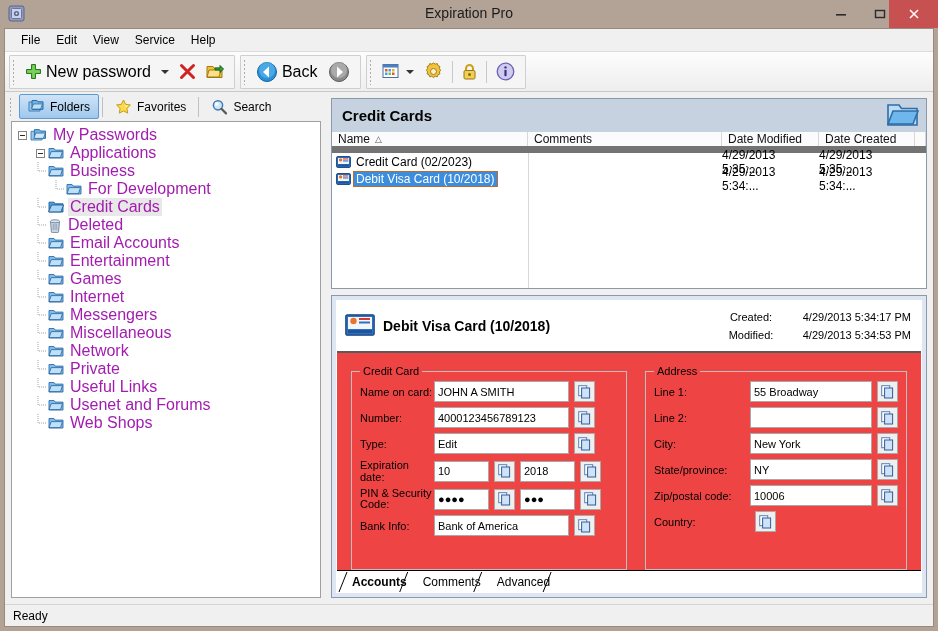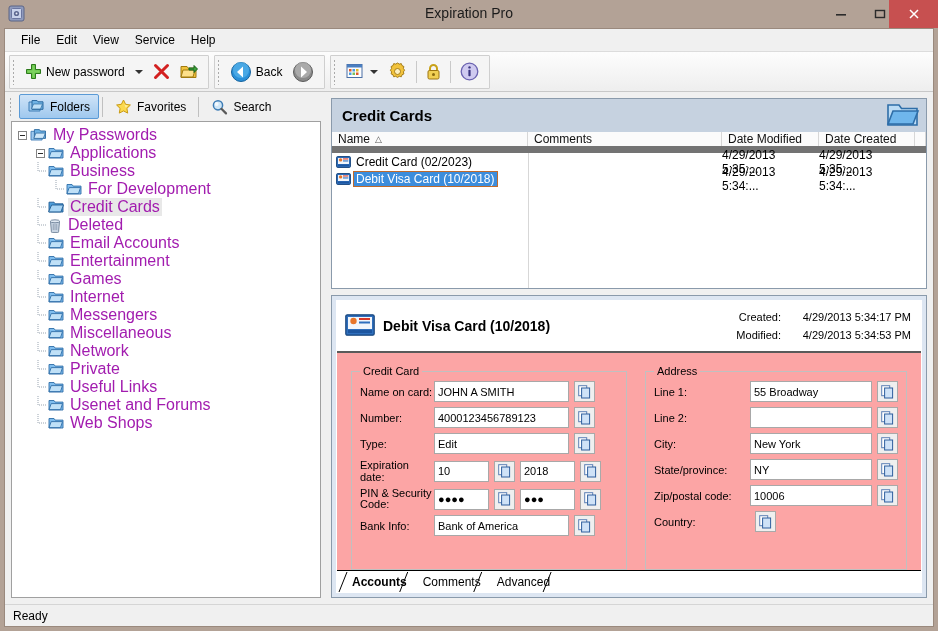--- a/index.html
+++ b/index.html
@@ -76,21 +76,21 @@
   }
   .grip {
     width: 4px; height: 26px; margin-right: 4px;
     background-image: radial-gradient(#aaa 40%, transparent 41%);
     background-size: 3px 4px;
   }
   .tb-btn {
     display: flex; align-items: center; height: 30px;
     padding: 0 4px; cursor: default; border: 1px solid transparent;
   }
-  .tb-label { margin-left: 4px; font-size: 12px; color: #000; }
+  .tb-label { margin-left: 4px; font-size: 16px; color: #000; }
   .tb-arrow {
     width: 0; height: 0; margin: 0 5px;
     border-left: 4px solid transparent; border-right: 4px solid transparent;
     border-top: 4px solid #333;
   }
   .tb-sep {
     width: 1px; height: 22px; background: #c9c9c9; margin: 0 4px;
   }
 
   
@@ -210,25 +210,25 @@
     flex: 0 0 52px; display: flex; align-items: center;
     padding: 0 10px 0 8px; border-bottom: 2px solid #5a5a5a;
     background: #ffffff;
   }
   #detail-title {
     font-size: 14px; font-weight: bold; color: #000; margin-left: 8px;
     flex: 1 1 auto;
   }
   #detail-meta { display: flex; flex-direction: column; gap: 6px; }
   .meta-row { display: flex; font-size: 11px; color: #000; }
-  .meta-label { width: 60px; text-align: right; }
+  .meta-label { width: 60px; text-align: center; }
   .meta-val { width: 130px; text-align: right; }
 
   #detail-body {
-    flex: 1 1 auto; background: #fca5a5; position: relative;
+    flex: 1 1 auto; background: #ef4444; position: relative;
     display: flex; padding: 12px 14px 0 14px; gap: 18px;
   }
   fieldset.grp {
     border: 1px solid #c0c0c0; margin: 0; padding: 4px 8px 8px 8px;
     border-radius: 0;
   }
   fieldset.grp legend { font-size: 11px; color: #000; padding: 0 3px; }
   #grp-card { width: 278px; }
   #grp-addr { width: 258px; }
 

